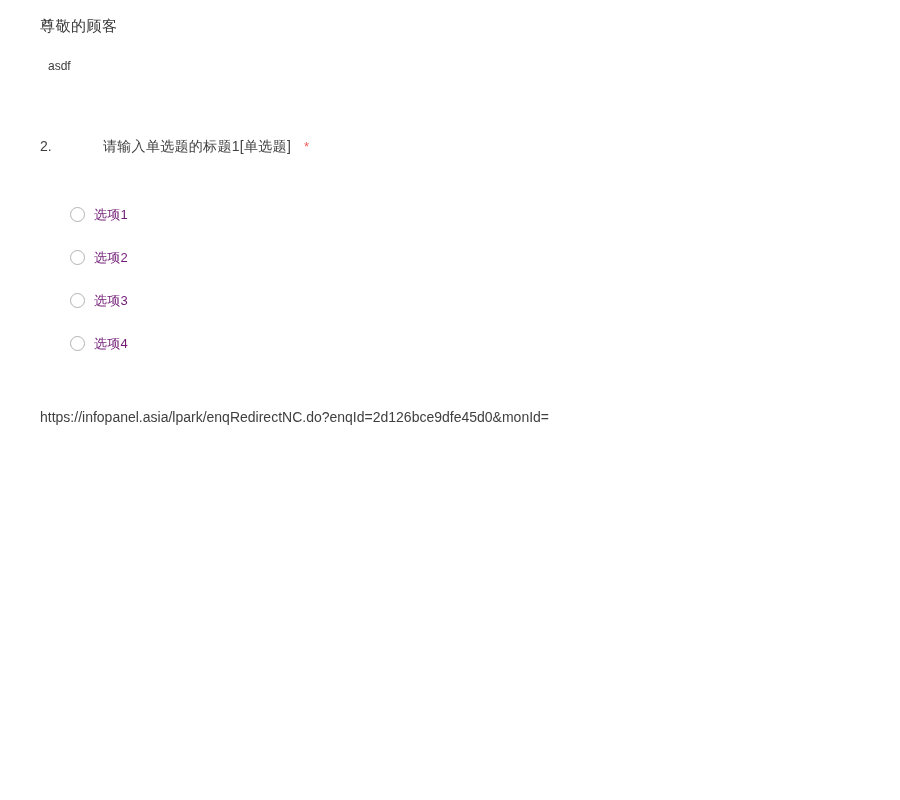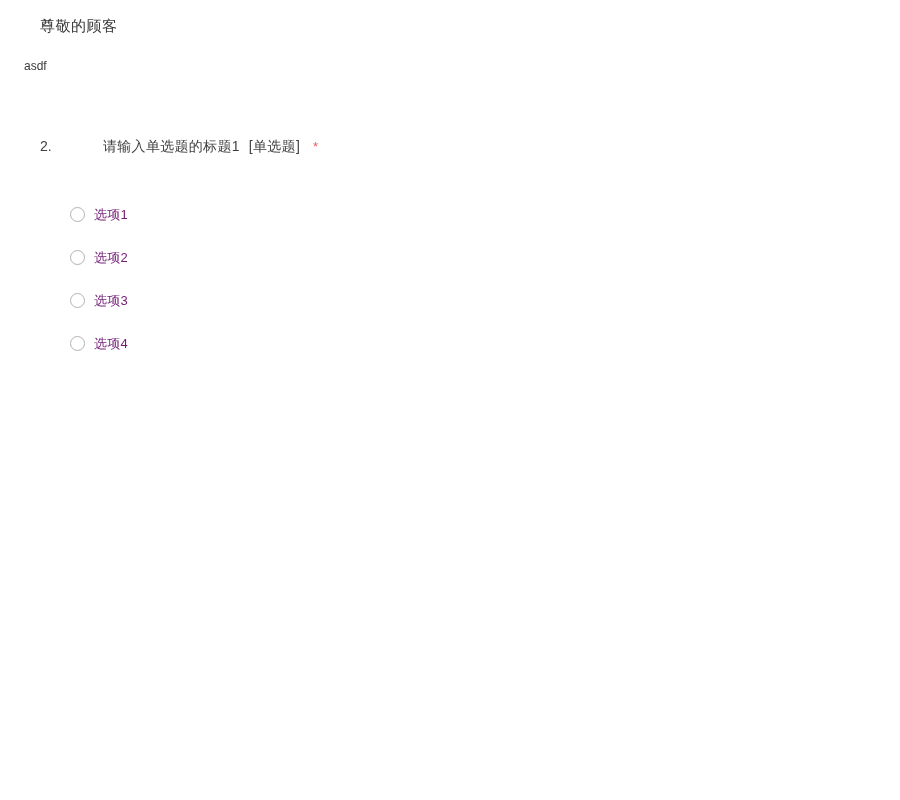--- a/index.html
+++ b/index.html
@@ -18,21 +18,21 @@
   .greeting {
     position: absolute;
     left: 40px;
     top: 17px;
     font-size: 15px;
     color: #3a3a3a;
     letter-spacing: 0.5px;
   }
   .description {
     position: absolute;
-    left: 24px;
+    left: 48px;
     top: 59px;
     font-size: 12px;
     color: #3a3a3a;
   }
   .question-line {
     position: absolute;
     left: 40px;
     top: 138px;
     font-size: 14px;
     color: #3f3f3f;
@@ -41,21 +41,21 @@
   }
   .q-number {
     display: inline-block;
     width: 28px;
   }
   .q-title {
     letter-spacing: 0.3px;
     margin-left: 35px;
   }
   .q-type {
-    margin-left: 9px;
+    margin-left: 0;
     letter-spacing: 0.3px;
   }
   .q-required {
     margin-left: 13px;
     color: #f05a5a;
     font-size: 13px;
   }
   .options {
     position: absolute;
     left: 70px;
@@ -118,14 +118,15 @@
     <div class="option-row">
       <span class="radio-circle"></span>
       <span class="option-label">选项3</span>
     </div>
     <div class="option-row">
       <span class="radio-circle"></span>
       <span class="option-label">选项4</span>
     </div>
   </div>
 
+  <div class="footer-url">https://infopanel.asia/lpark/enqRedirectNC.do?enqId=2d126bce9dfe45d0&amp;monId=</div>
 
 </div>
 
 </body></html>

